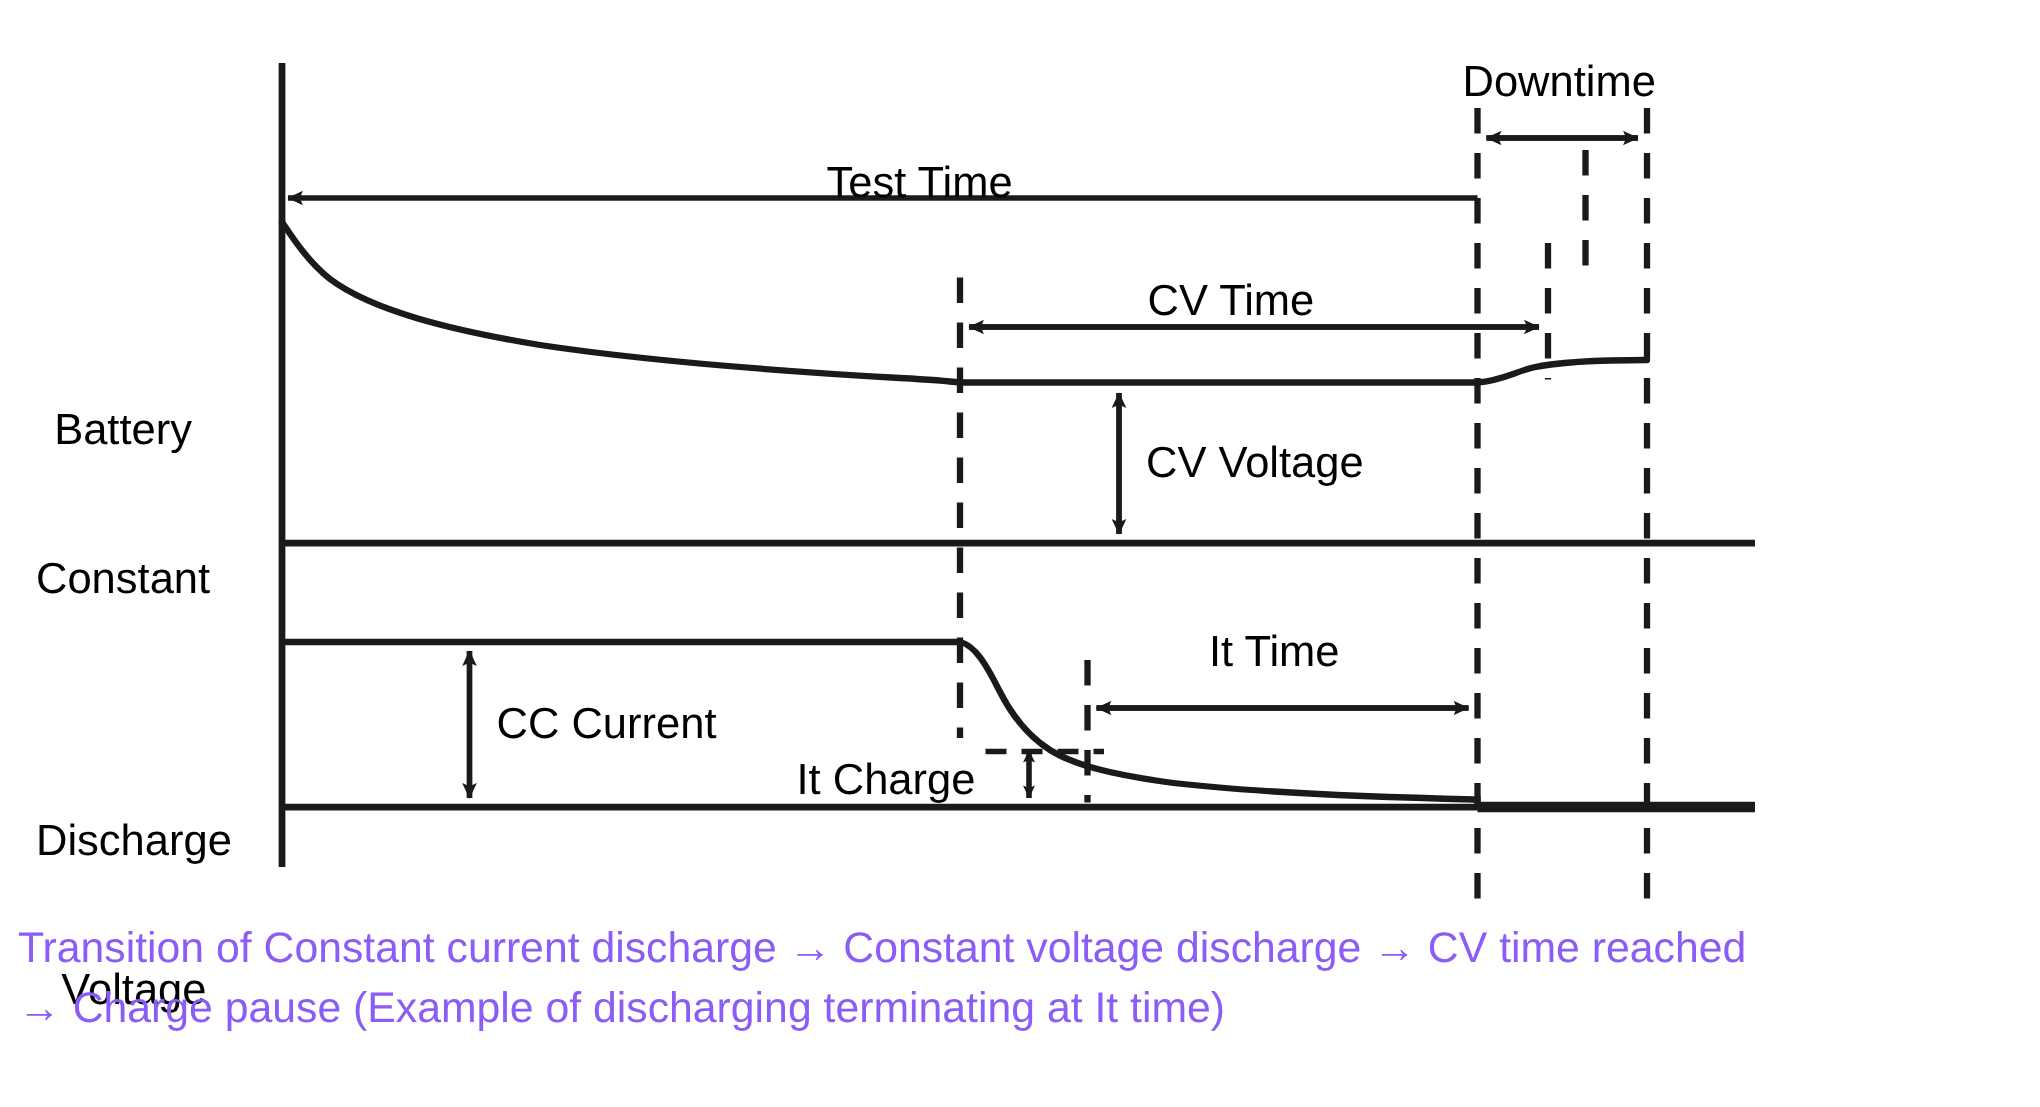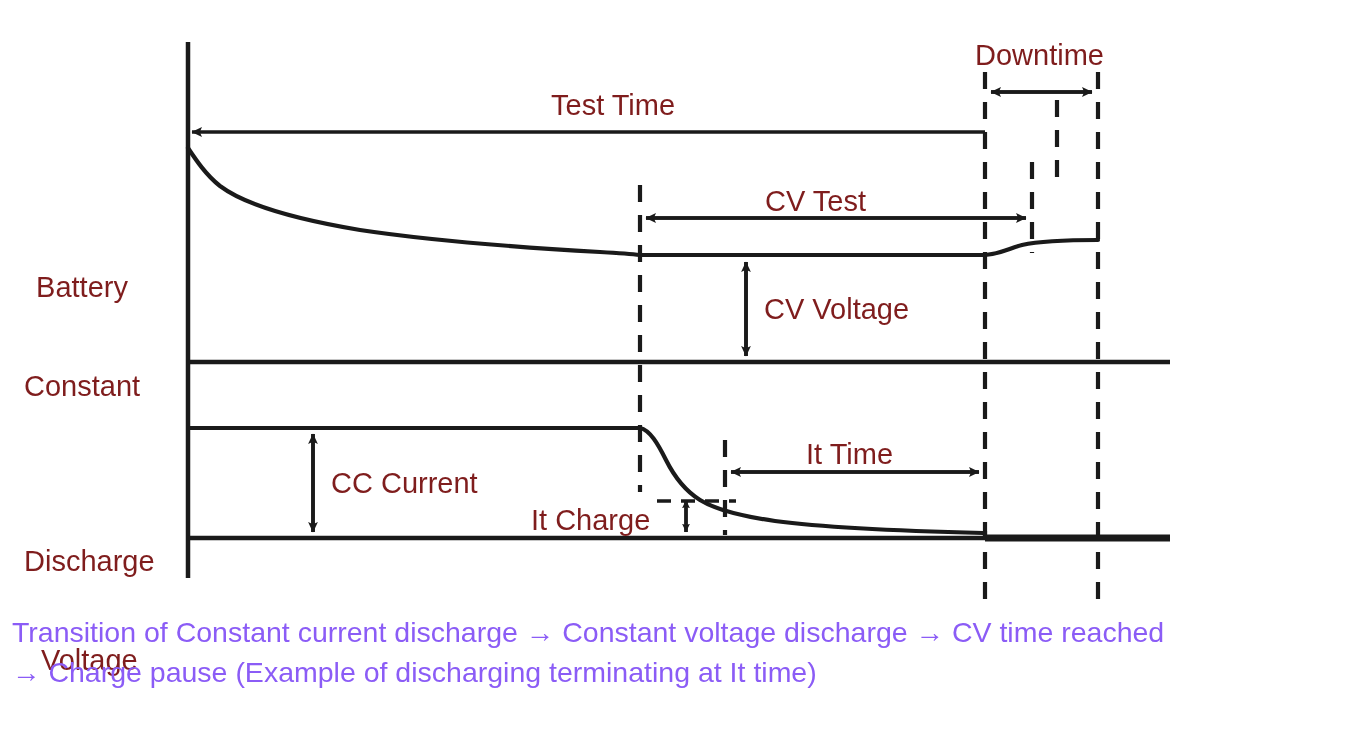--- a/index.html
+++ b/index.html
@@ -22,21 +22,21 @@
   #diagram {
     position: absolute;
     left: 0;
     top: 0;
     width: 1360px;
     height: 610px;
   }
   .lbl {
     position: absolute;
     font-family: "Liberation Sans", sans-serif;
-    color: #7f1d1d;
+    color: #000000;
     white-space: pre;
     line-height: 1.14;
   }
   .axis-label {
     font-size: 29px;
     text-align: center;
   }
   .ann-label {
     font-size: 29px;
   }
@@ -147,31 +147,31 @@
   <div class="lbl axis-label" style="left:24px; top:205px;">
     <div>Battery</div>
     <div>Constant</div>
   </div>
 
   <div class="lbl axis-label" style="left:24px; top:479px;">
     <div>Discharge</div>
     <div>Voltage</div>
   </div>
 
-  <div class="lbl ann-label" style="left:551px; top:89px;">Test Time</div>
+  <div class="lbl ann-label" style="left:551px; top:106px;">Test Time</div>
 
   <div class="lbl ann-label" style="left:975px; top:39px;">Downtime</div>
 
-  <div class="lbl ann-label" style="left:765px; top:185px;">CV Test</div>
+  <div class="lbl ann-label" style="left:765px; top:185px;">CV Time</div>
 
   <div class="lbl ann-label" style="left:764px; top:293px;">CV Voltage</div>
 
   <div class="lbl ann-label" style="left:331px; top:467px;">CC Current</div>
 
-  <div class="lbl ann-label" style="left:806px; top:438px;">It Time</div>
+  <div class="lbl ann-label" style="left:806px; top:419px;">It Time</div>
 
   <div class="lbl ann-label" style="left:531px; top:504px;">It Charge</div>
 
   <div id="caption">
     <span>Transition of Constant current discharge → Constant voltage discharge → CV time reached</span>
     <span>→ Charge pause (Example of discharging terminating at It time)</span>
   </div>
 
 </div>
 

